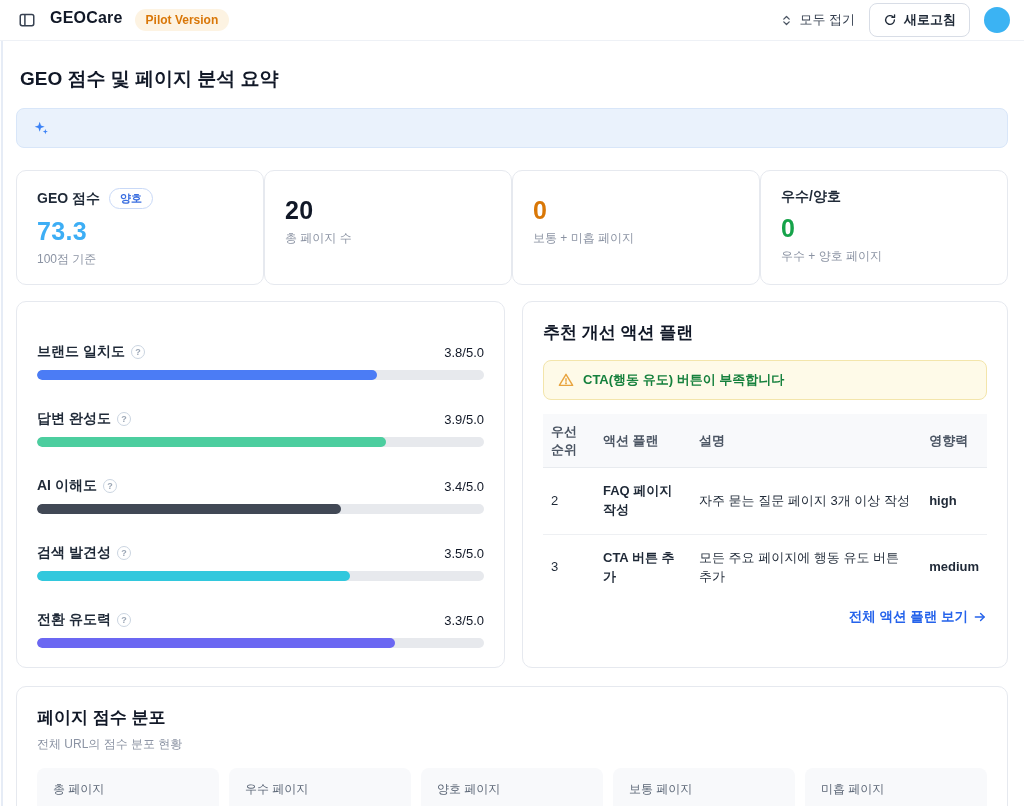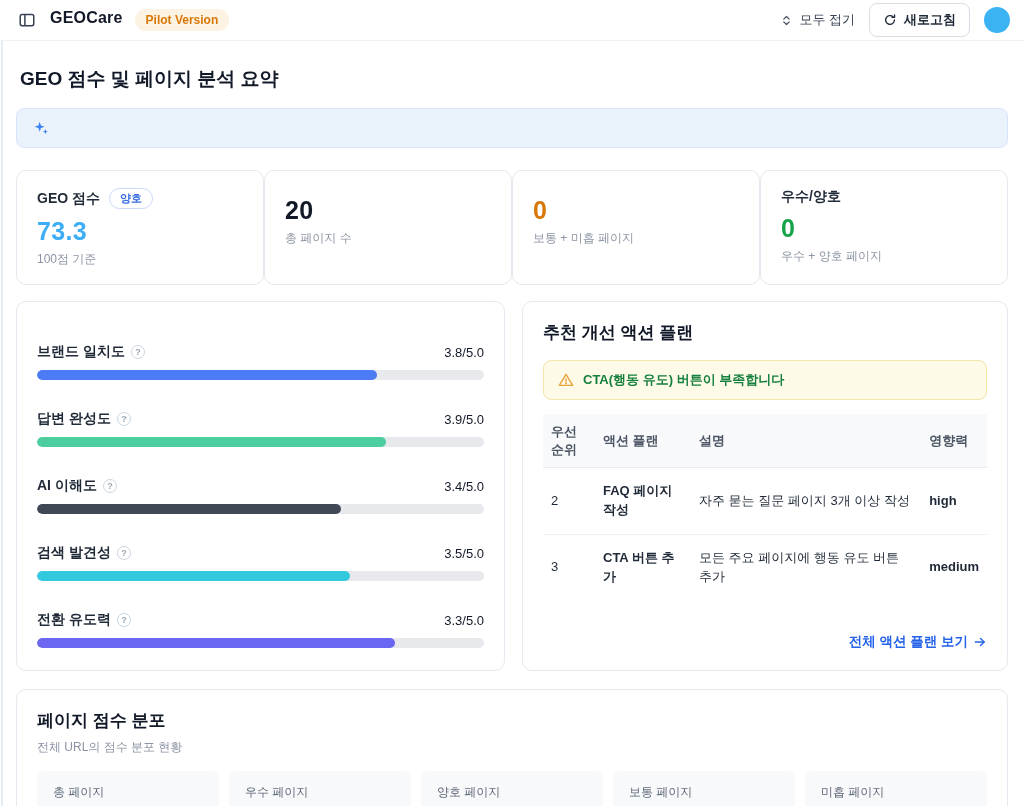--- a/index.html
+++ b/index.html
@@ -62,21 +62,21 @@
   .warn-box { margin-top:16px; background:#fefae8; border:1px solid #f3e5ab; border-radius:8px;
     padding:10px 14px; display:flex; align-items:center; gap:9px; font-size:13px; font-weight:bold; color:#15803d; }
   .warn-box .tri { color:#e8a33d; display:flex; }
   .ap-table { width:100%; border-collapse:collapse; margin-top:14px; }
   .ap-table th { text-align:left; font-size:13px; font-weight:bold; color:#4b5563; background:#f8f9fb;
     padding:9px 8px; border-bottom:1px solid #e8ebef; line-height:1.35; }
   .ap-table td { font-size:13px; color:#1f2937; padding:14px 8px; line-height:1.45; vertical-align:middle; }
   .ap-table tr.r1 td { border-bottom:1px solid #eef0f3; }
   .col-pri { width:52px; } .col-plan { width:96px; } .col-imp { width:62px; }
   .td-plan { font-weight:bold;margin-left:20px; } .td-desc { color:#374151; } .td-imp { font-weight:bold; }
-  .ap-link-row { margin-top:32px; text-align:right; }
+  .ap-link-row { margin-top:7px; text-align:right; }
   .ap-link { color:#2563eb; font-size:13.5px; font-weight:bold; text-decoration:none;
     display:inline-flex; align-items:center; gap:5px; cursor:pointer; background:none; border:none; }
 
   
   .dist-card { margin-top:18px; border:1px solid #e6e9ef; border-radius:10px; background:#fff;
     padding:19px 20px 18px; }
   .dist-sub { font-size:12px; color:#8b93a3; margin-top:7px; }
   .mini-row { margin-top:15px; display:grid; grid-template-columns:repeat(5,1fr); gap:10px; }
   .mini-card { background:#f8f9fb; border-radius:8px; padding:13px 16px 14px; }
   .mini-label { font-size:12px; color:#5b6676; }

